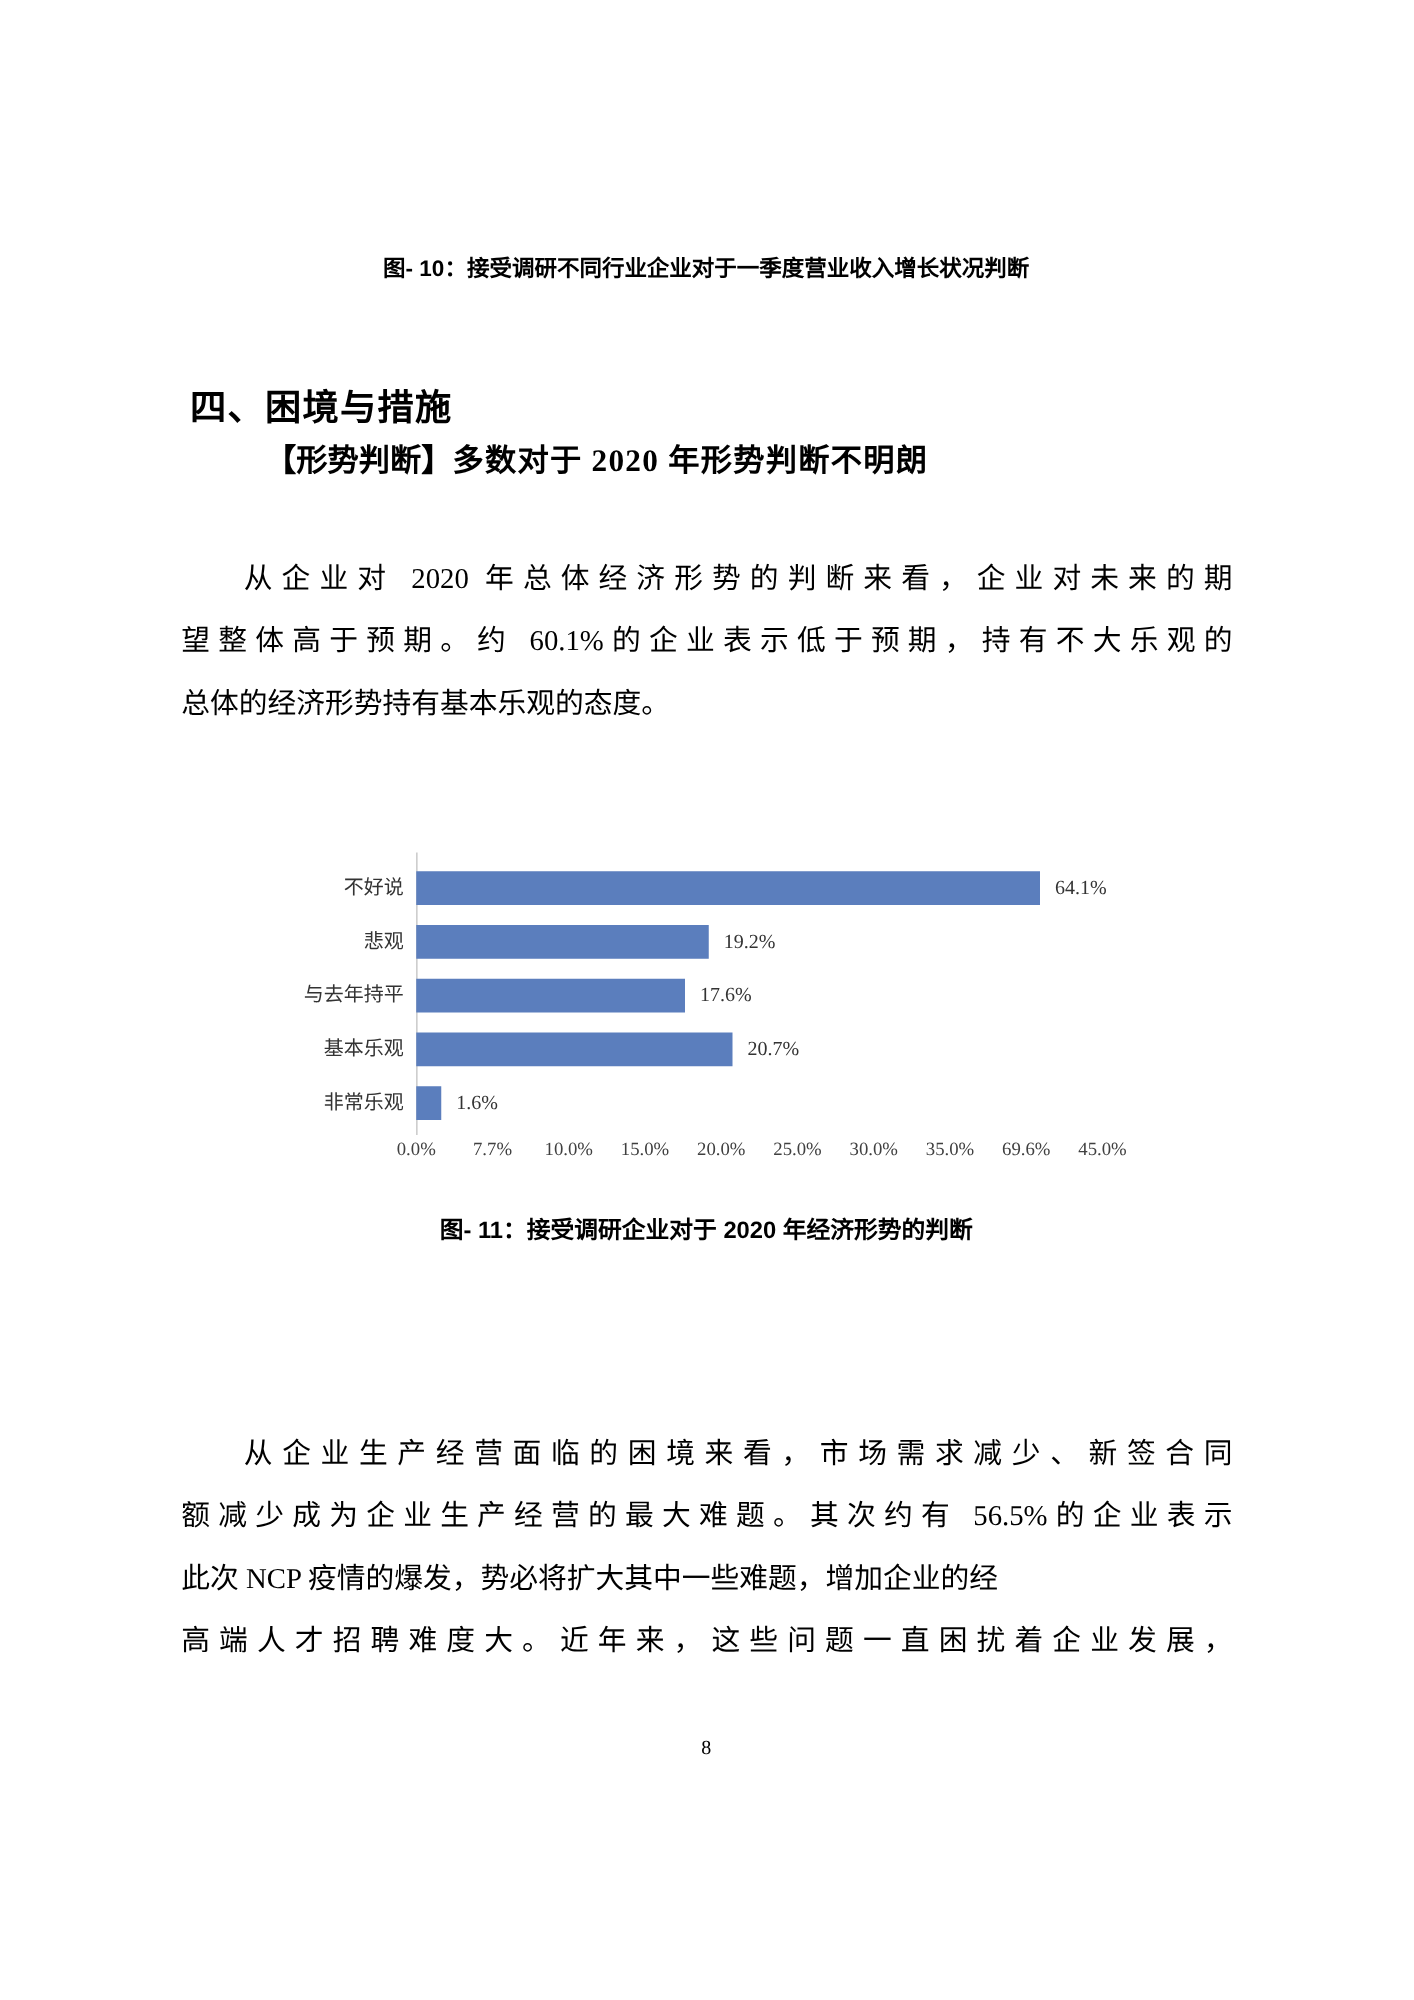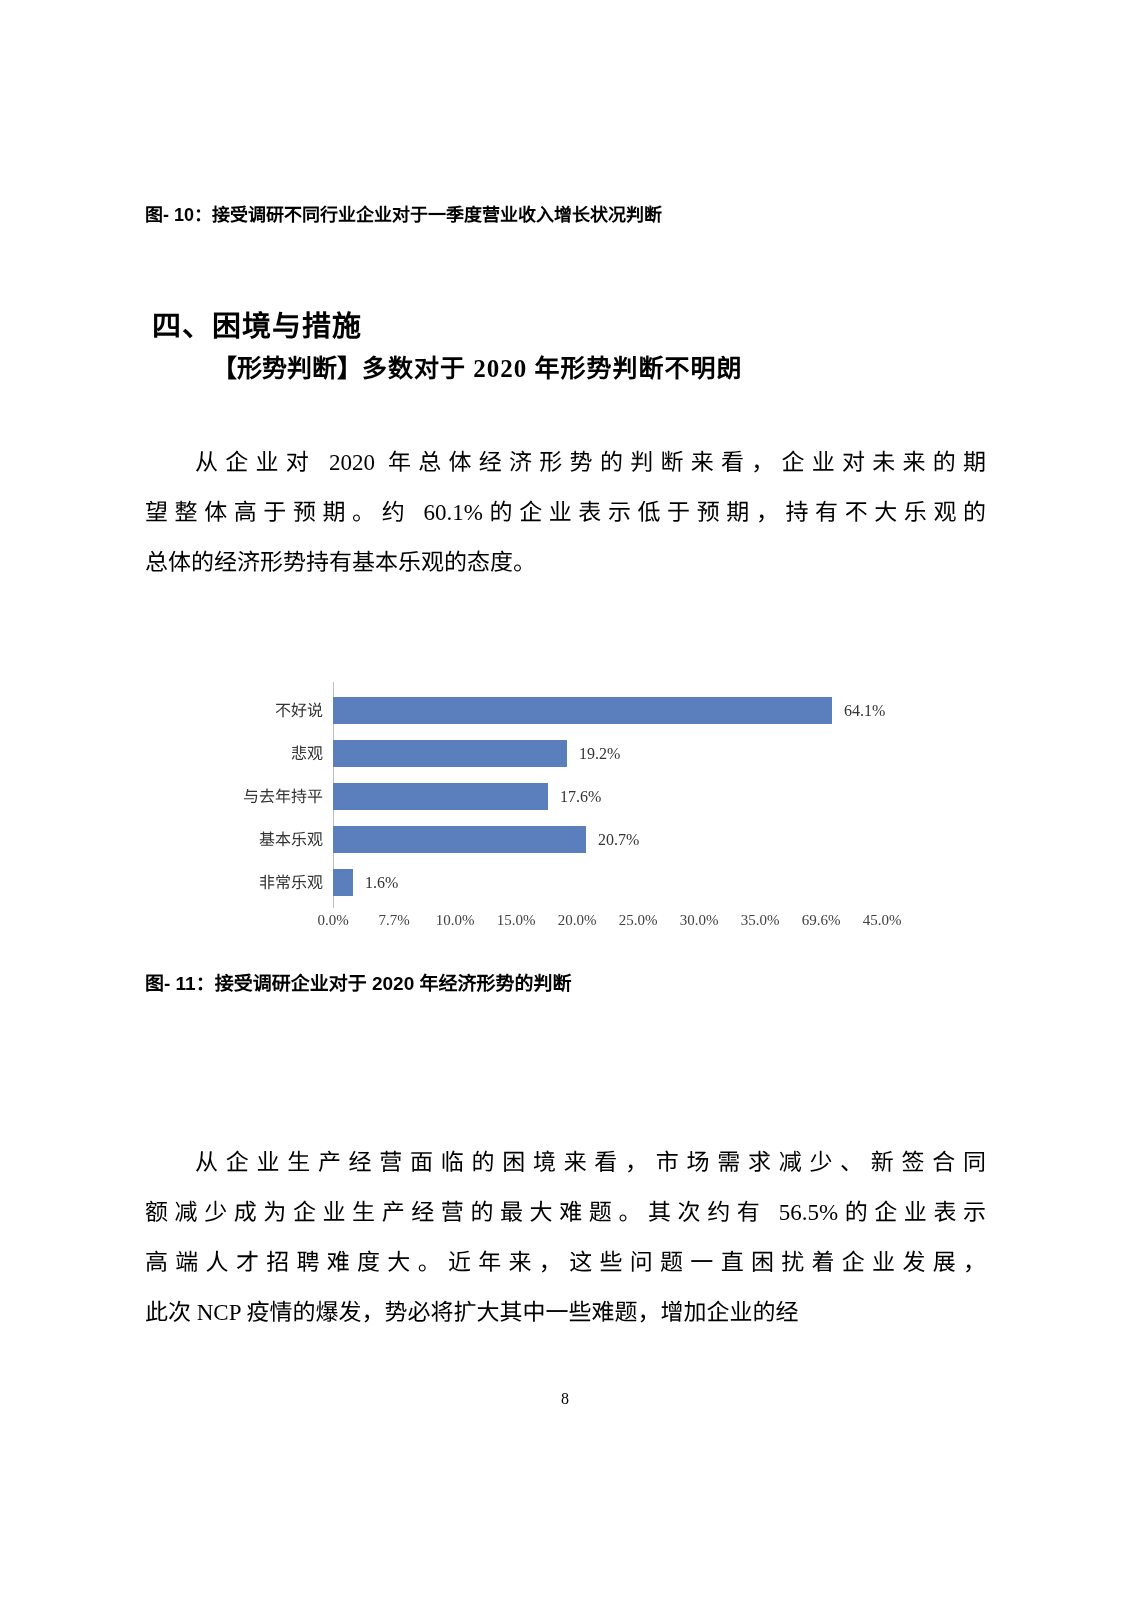--- a/index.html
+++ b/index.html
@@ -8,20 +8,21 @@
     width:1131px;height:1600px;
     background:#ffffff;
     margin:0 auto;
     overflow:hidden;
     font-family:"Liberation Serif","DejaVu Serif",serif;
     color:#000;
   }
   .fig-caption{
     position:absolute;
     left:145px;width:840px;
+    text-align:center;
     font-family:"Liberation Sans","DejaVu Sans",sans-serif;
     font-weight:bold;
     font-size:18px;
     color:#000;
     white-space:nowrap;
   }
   .caption-top{top:200px;}
   .caption-fig11{top:968px;font-size:19px;}
   .section-heading{
     position:absolute;
@@ -172,19 +173,19 @@
         <div class="tick" style="left: 622px;">45.0%</div>
       </div>
   </div>
 
   <div class="fig-caption caption-fig11">图- 11：接受调研企业对于 2020 年经济形势的判断</div>
 
 
   <div class="paragraph paragraph-2">
       <div class="para-line first">从企业生产经营面临的困境来看，市场需求减少、新签合同</div>
       <div class="para-line">额减少成为企业生产经营的最大难题。其次约有 56.5%的企业表示</div>
+      <div class="para-line last">此次 NCP 疫情的爆发，势必将扩大其中一些难题，增加企业的经</div>
       <div class="para-line">高端人才招聘难度大。近年来，这些问题一直困扰着企业发展，</div>
-      <div class="para-line last">此次 NCP 疫情的爆发，势必将扩大其中一些难题，增加企业的经</div>
     </div>
 
   <div class="page-number">8</div>
 
 </div>
 
 </body></html>

